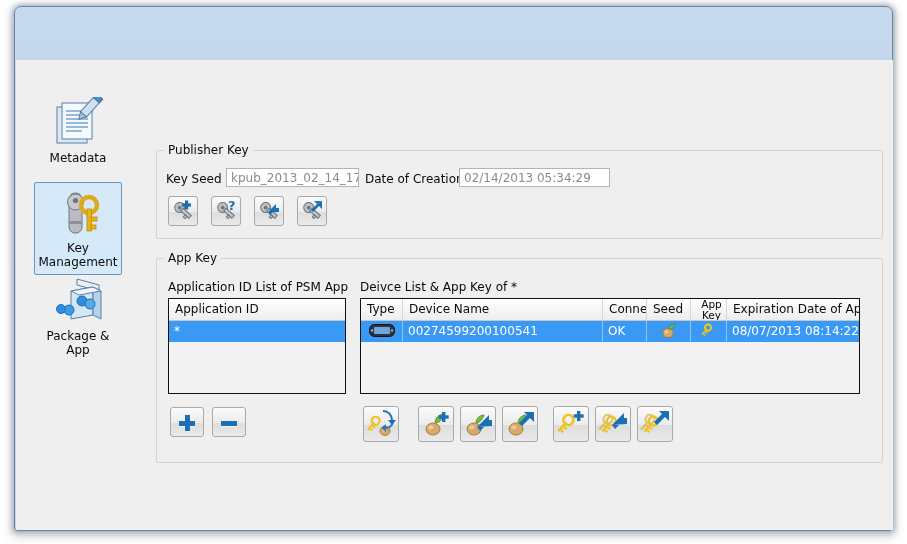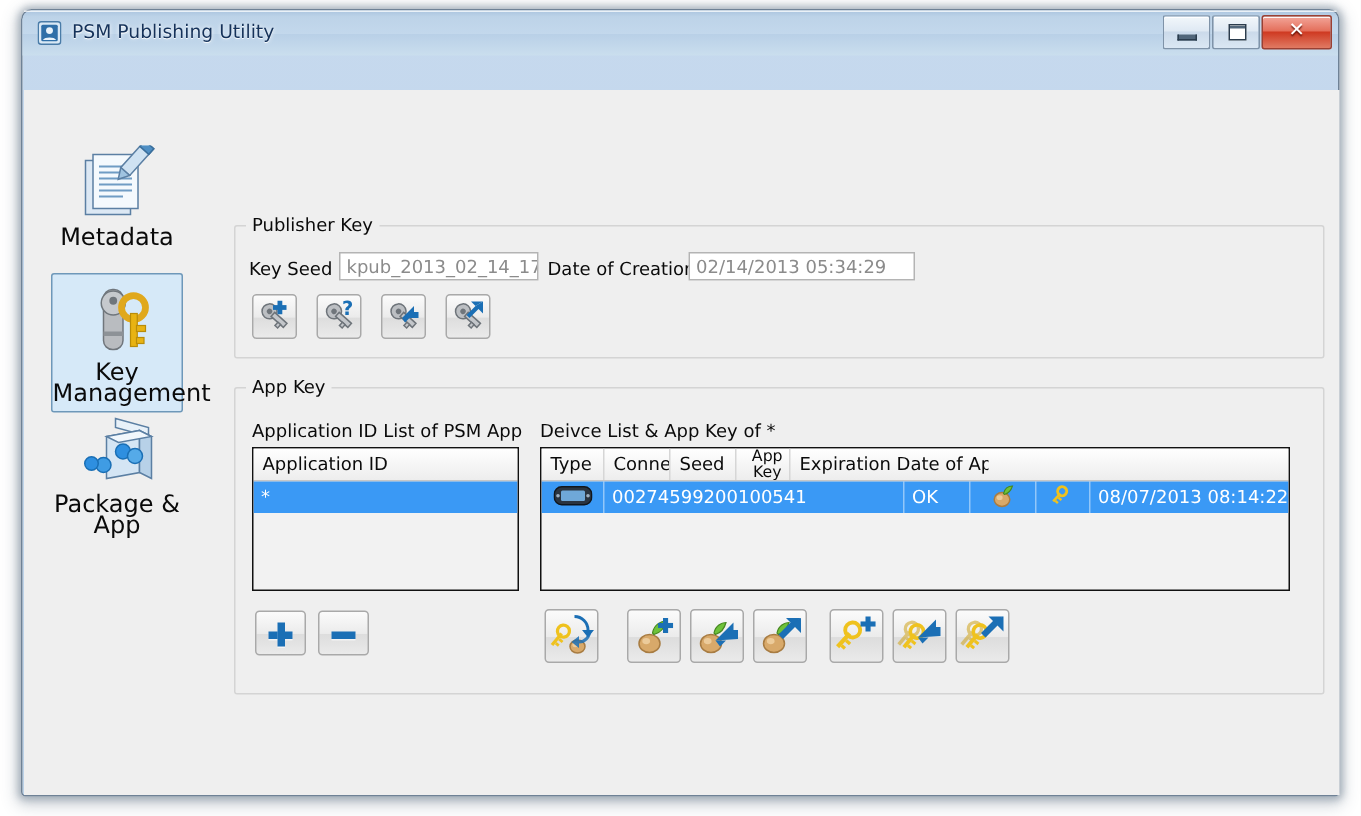--- a/index.html
+++ b/index.html
@@ -141,21 +141,21 @@
     padding: 4px 0 5px 0;
     border: 1px solid transparent;
     border-radius: 2px;
   }
   .side-item.selected {
     background: #d6e9f8;
     border: 1px solid #6e98b9;
   }
   .side-icon { height: 52px; position: relative; }
   .side-label {
-    font-size: 16px;
+    font-size: 12px;
     color: #0a0a0a;
     line-height: 14px;
     white-space: pre-line;
     margin-top: 2px;
   }
   #side-metadata { top: 32px; }
   #side-key      { top: 122px; }
   #side-package  { top: 210px; }
 
   
@@ -291,43 +291,20 @@
     box-shadow: 0 1px 0 rgba(255,255,255,.6);
   }
 </style>
 </head>
 <body>
 
 <div id="root">
 
   <div class="window">
 
-    <div class="titlebar">
-      <span class="title-icon">
-        <svg width="16" height="16" viewBox="0 0 16 16">
-          <rect x="0.5" y="0.5" width="15" height="15" rx="2" fill="#d9e8f5" stroke="#4a7ca8"></rect>
-          <rect x="2.5" y="2.5" width="11" height="11" rx="1" fill="#2f6fa8"></rect>
-          <circle cx="8" cy="6.4" r="2.3" fill="#e8f2fa"></circle>
-          <path d="M3.6 12.6c1-2.2 7.8-2.2 8.8 0z" fill="#e8f2fa"></path>
-        </svg>
-      </span>
-      <div class="title-text">PSM Publishing Utility</div>
-
-      <div class="winbtns">
-        <div class="winbtn">
-          <span class="glyph-min"></span>
-        </div>
-        <div class="winbtn">
-          <span class="glyph-max"></span>
-        </div>
-        <div class="winbtn close">
-          <span class="glyph-close">✕</span>
-        </div>
-      </div>
-    </div>
 
 
     <div class="client">
 
       <div class="sidebar">
 
         <div class="side-item" id="side-metadata">
           <div class="side-icon">
             <svg width="58" height="52" viewBox="0 0 58 52">
               <rect x="8" y="10" width="30" height="36" fill="#dce8f4" stroke="#5b7fa3"></rect>
@@ -477,20 +454,21 @@
         <div class="lrow selected">
           <div class="cell" style="width:176px; border-right:none;">*</div>
         </div>
       </div>
 
       <div class="panel-label" id="panel-devlist-label">Deivce List &amp; App Key of *</div>
 
       <div class="listbox" id="list-devlist">
         <div class="lhead">
           <div class="hcell" style="width:42px;">Type</div>
+          <div class="hcell" style="width:200px;">Device Name</div>
           <div class="hcell" style="width:44px;">Conne</div>
           <div class="hcell" style="width:44px;">Seed</div>
           <div class="hcell two" style="width:36px;">
             <span>App</span>
             <span>Key</span>
           </div>
           <div class="hcell" style="width:132px; border-right:none;">Expiration Date of App Key</div>
         </div>
         <div class="lrow selected">
           <div class="cell icon" style="width:42px;">

